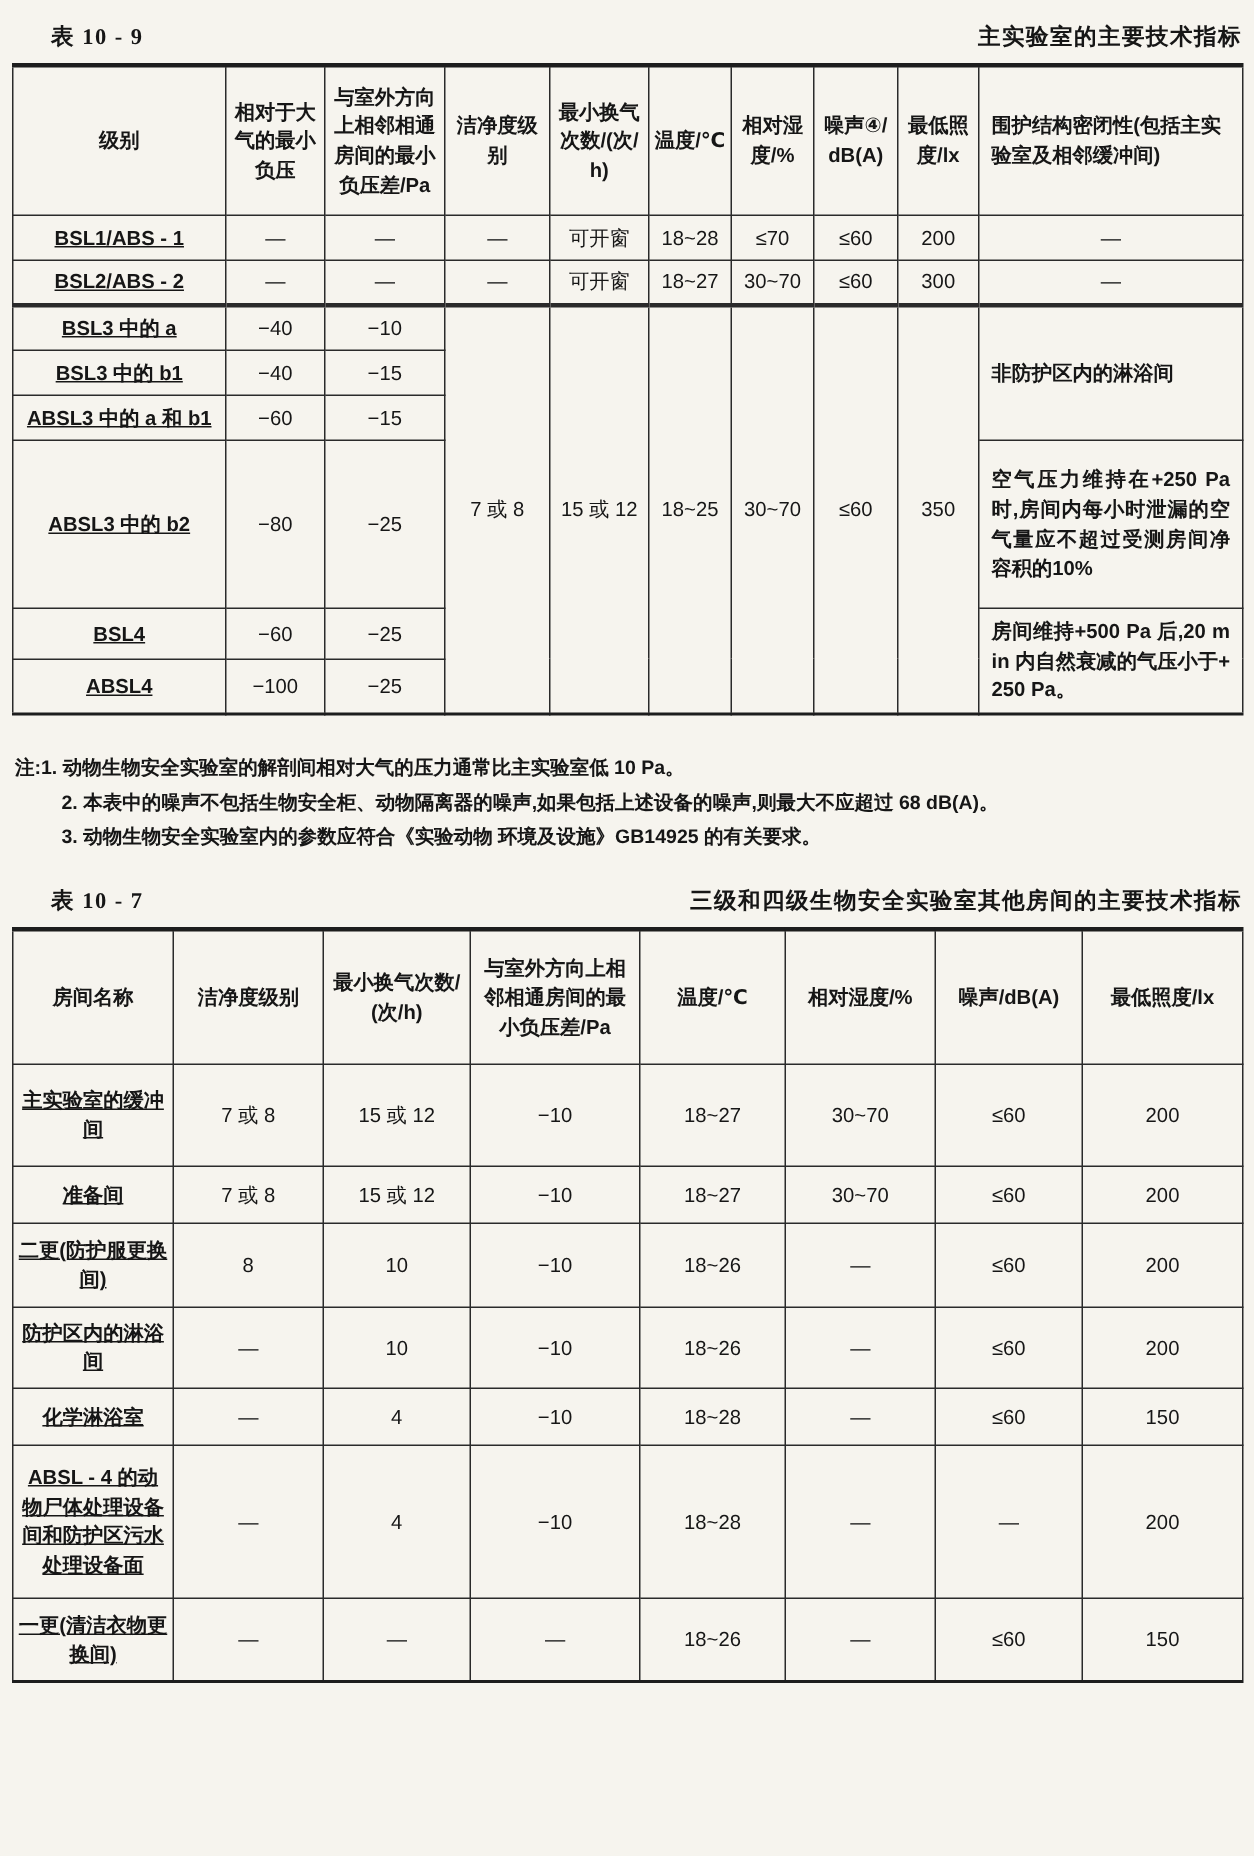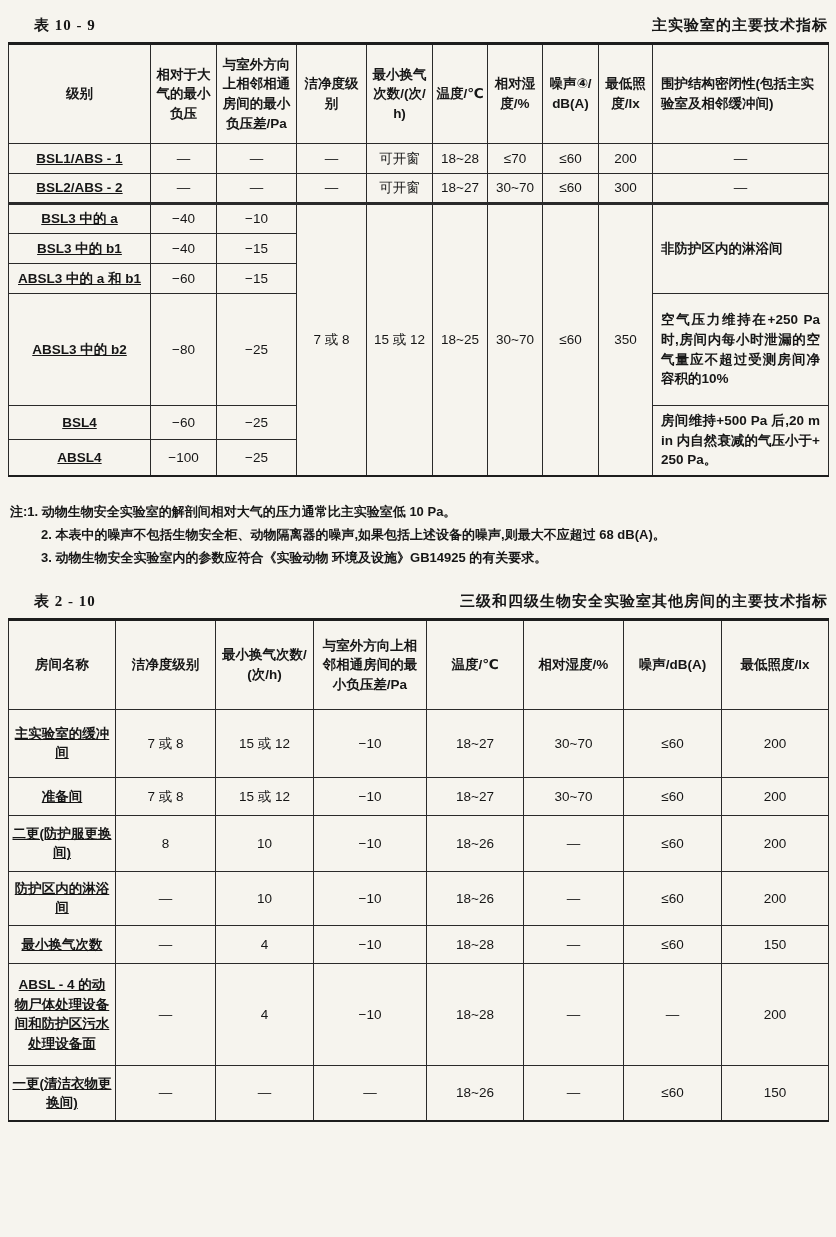--- a/index.html
+++ b/index.html
@@ -139,21 +139,21 @@
 
   <div class="notes">
     <div class="note">注:1. 动物生物安全实验室的解剖间相对大气的压力通常比主实验室低 10 Pa。</div>
     <div class="note indent">2. 本表中的噪声不包括生物安全柜、动物隔离器的噪声,如果包括上述设备的噪声,则最大不应超过 68 dB(A)。</div>
     <div class="note indent">3. 动物生物安全实验室内的参数应符合《实验动物  环境及设施》GB14925 的有关要求。</div>
   </div>
 
   <div class="gap"></div>
 
   <div class="caption">
-    <span class="cap-label">表 2 - 10</span>
+    <span class="cap-label">表 10 - 7</span>
     <span class="cap-title">三级和四级生物安全实验室其他房间的主要技术指标</span>
   </div>
 
   <table class="t2">
     <colgroup>
       <col style="width:107px">
         <col style="width:100px">
         <col style="width:98px">
         <col style="width:113px">
       <col style="width:97px">
@@ -206,21 +206,21 @@
         <td class="lab">防护区内的淋浴间</td>
         <td>—</td>
         <td>10</td>
         <td>−10</td>
         <td>18~26</td>
         <td>—</td>
         <td>≤60</td>
         <td>200</td>
       </tr>
       <tr style="height:38px">
-        <td class="lab">最小换气次数</td>
+        <td class="lab">化学淋浴室</td>
         <td>—</td>
         <td>4</td>
         <td>−10</td>
         <td>18~28</td>
         <td>—</td>
         <td>≤60</td>
         <td>150</td>
       </tr>
       <tr style="height:102px">
         <td class="lab">ABSL - 4 的动物尸体处理设备间和防护区污水处理设备面</td>

